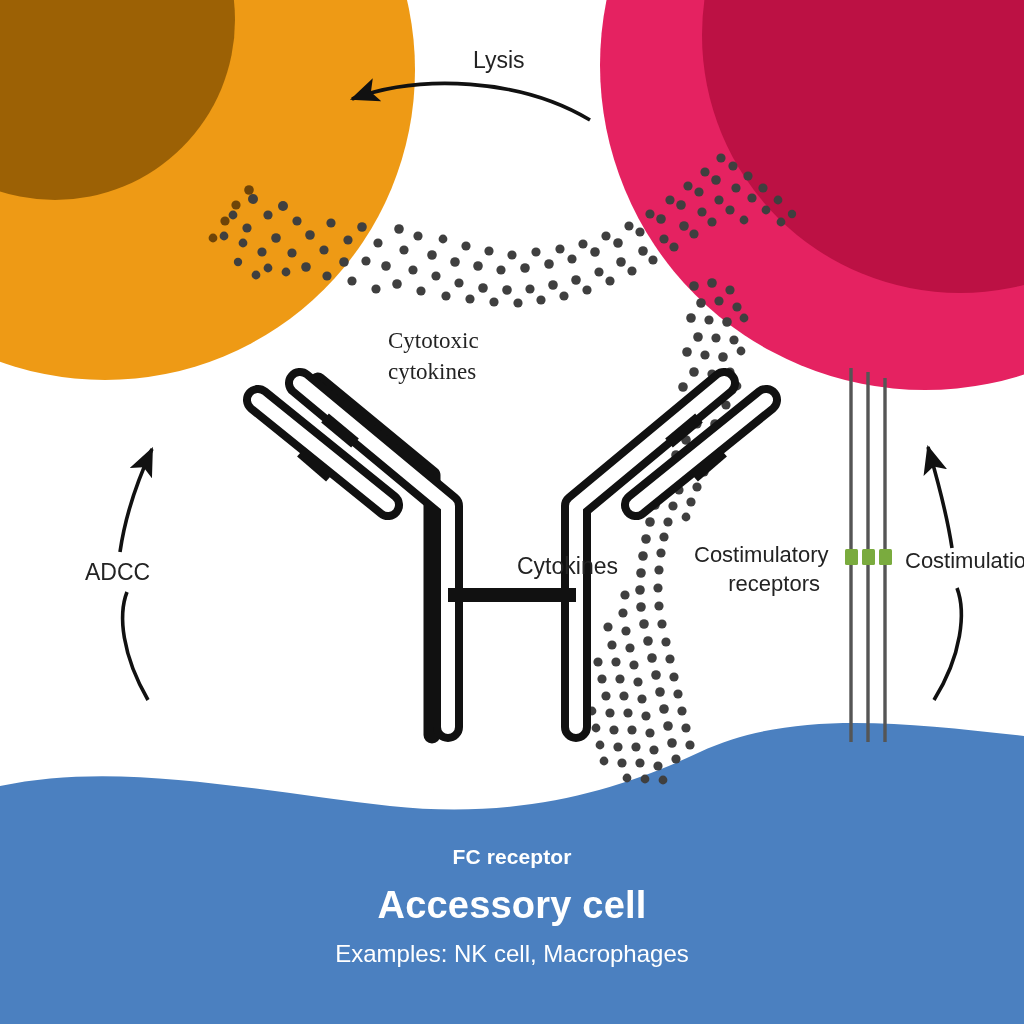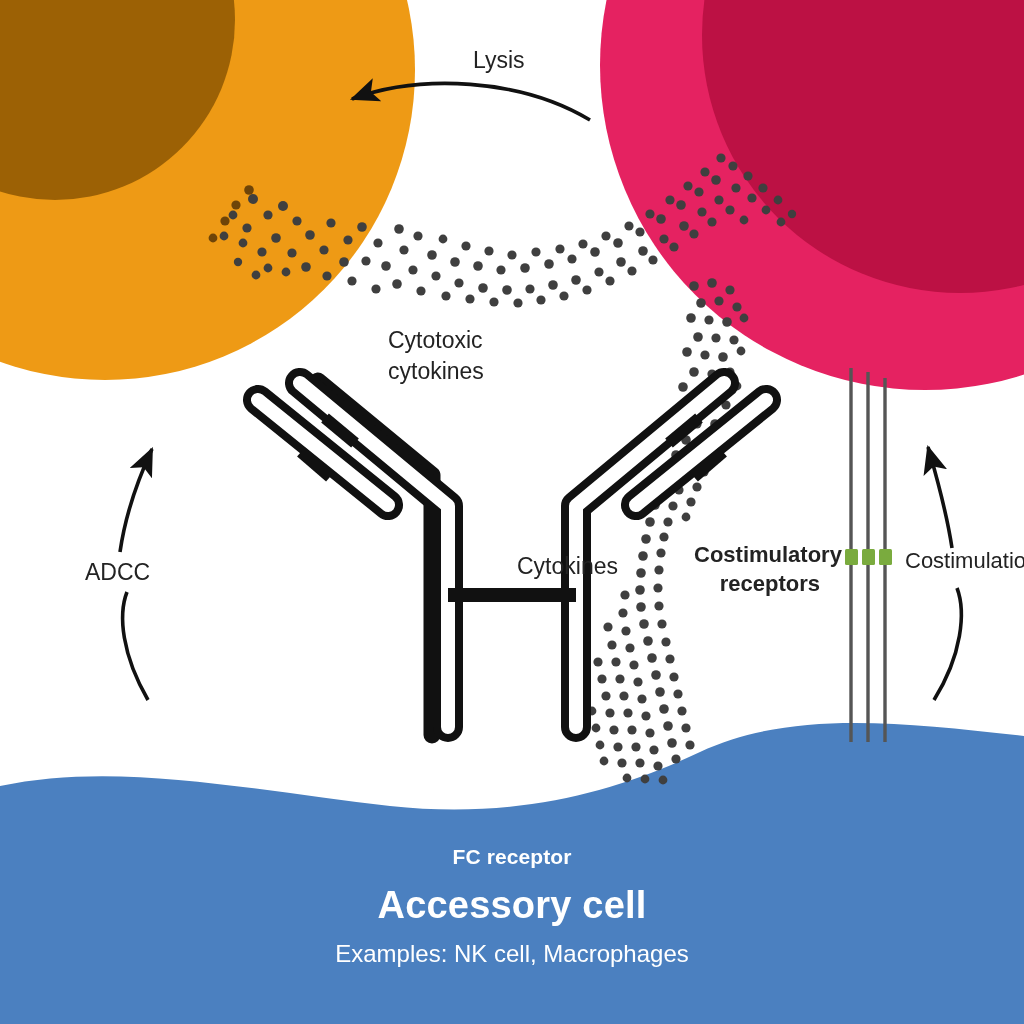--- a/index.html
+++ b/index.html
@@ -344,28 +344,28 @@
       <g fill="none" stroke="#111111" stroke-width="3.6">
         <path d="M934,700 C 962,655 966,612 957,588"></path>
         <path d="M952,548 C 946,508 936,475 928,447" marker-end="url(#ah)"></path>
       </g>
 
     </g>
   </svg>
 
   <div class="lbl lbl-dark" id="lbl-lysis">Lysis</div>
 
-  <div class="lbl lbl-dark" id="lbl-cytotoxic" style="white-space:pre;">Cytotoxic
+  <div class="lbl lbl-dark" id="lbl-cytotoxic" style="white-space:pre;font-family:Liberation Serif, serif;">Cytotoxic
 cytokines</div>
 
   <div class="lbl lbl-dark" id="lbl-adcc">ADCC</div>
 
   <div class="lbl lbl-dark" id="lbl-cytokines">Cytokines</div>
 
-  <div class="lbl lbl-dark" id="lbl-costim-rec" style="white-space:pre;font-weight:bold;">Costimulatory
+  <div class="lbl lbl-dark" id="lbl-costim-rec" style="white-space:pre;">Costimulatory
 receptors</div>
 
   <div class="lbl lbl-dark" id="lbl-costimulation">Costimulation</div>
 
   <div class="lbl lbl-white" id="lbl-accessory">Accessory cell</div>
 
   <div class="lbl lbl-white" id="lbl-fc">FC receptor</div>
 
   <div class="lbl lbl-white" id="lbl-examples">Examples: NK cell, Macrophages</div>
 

